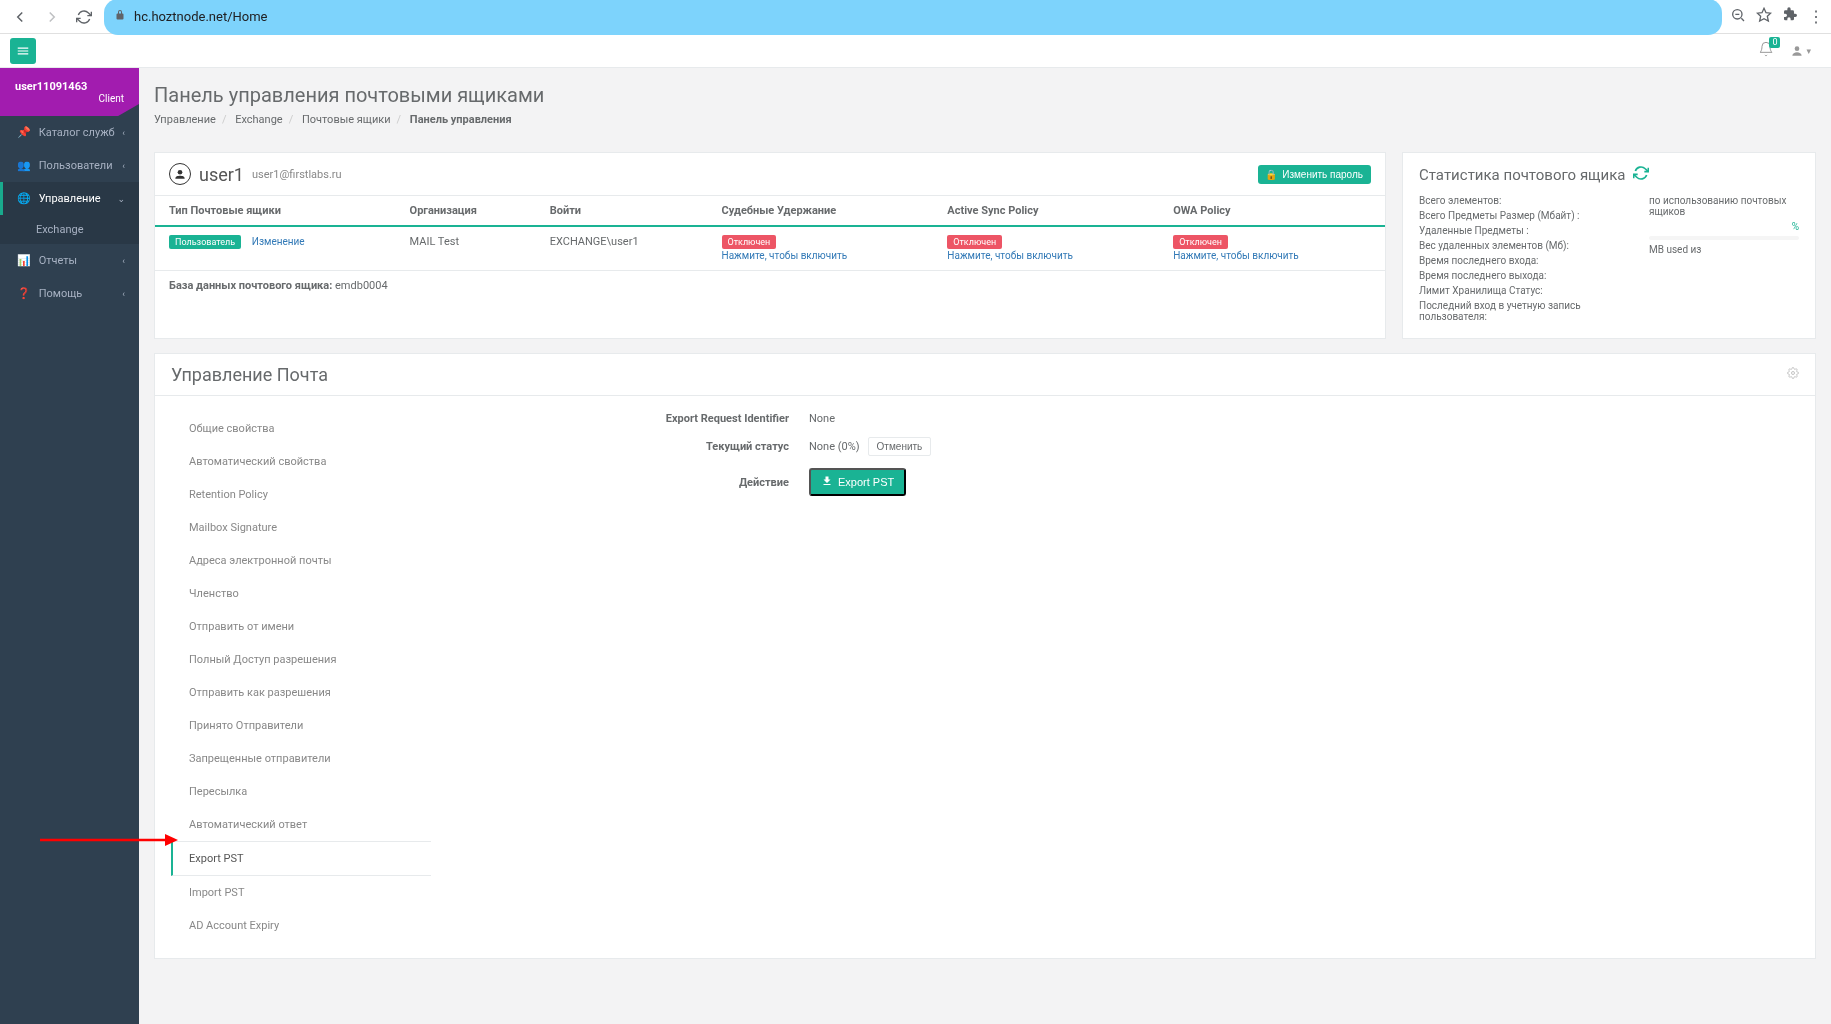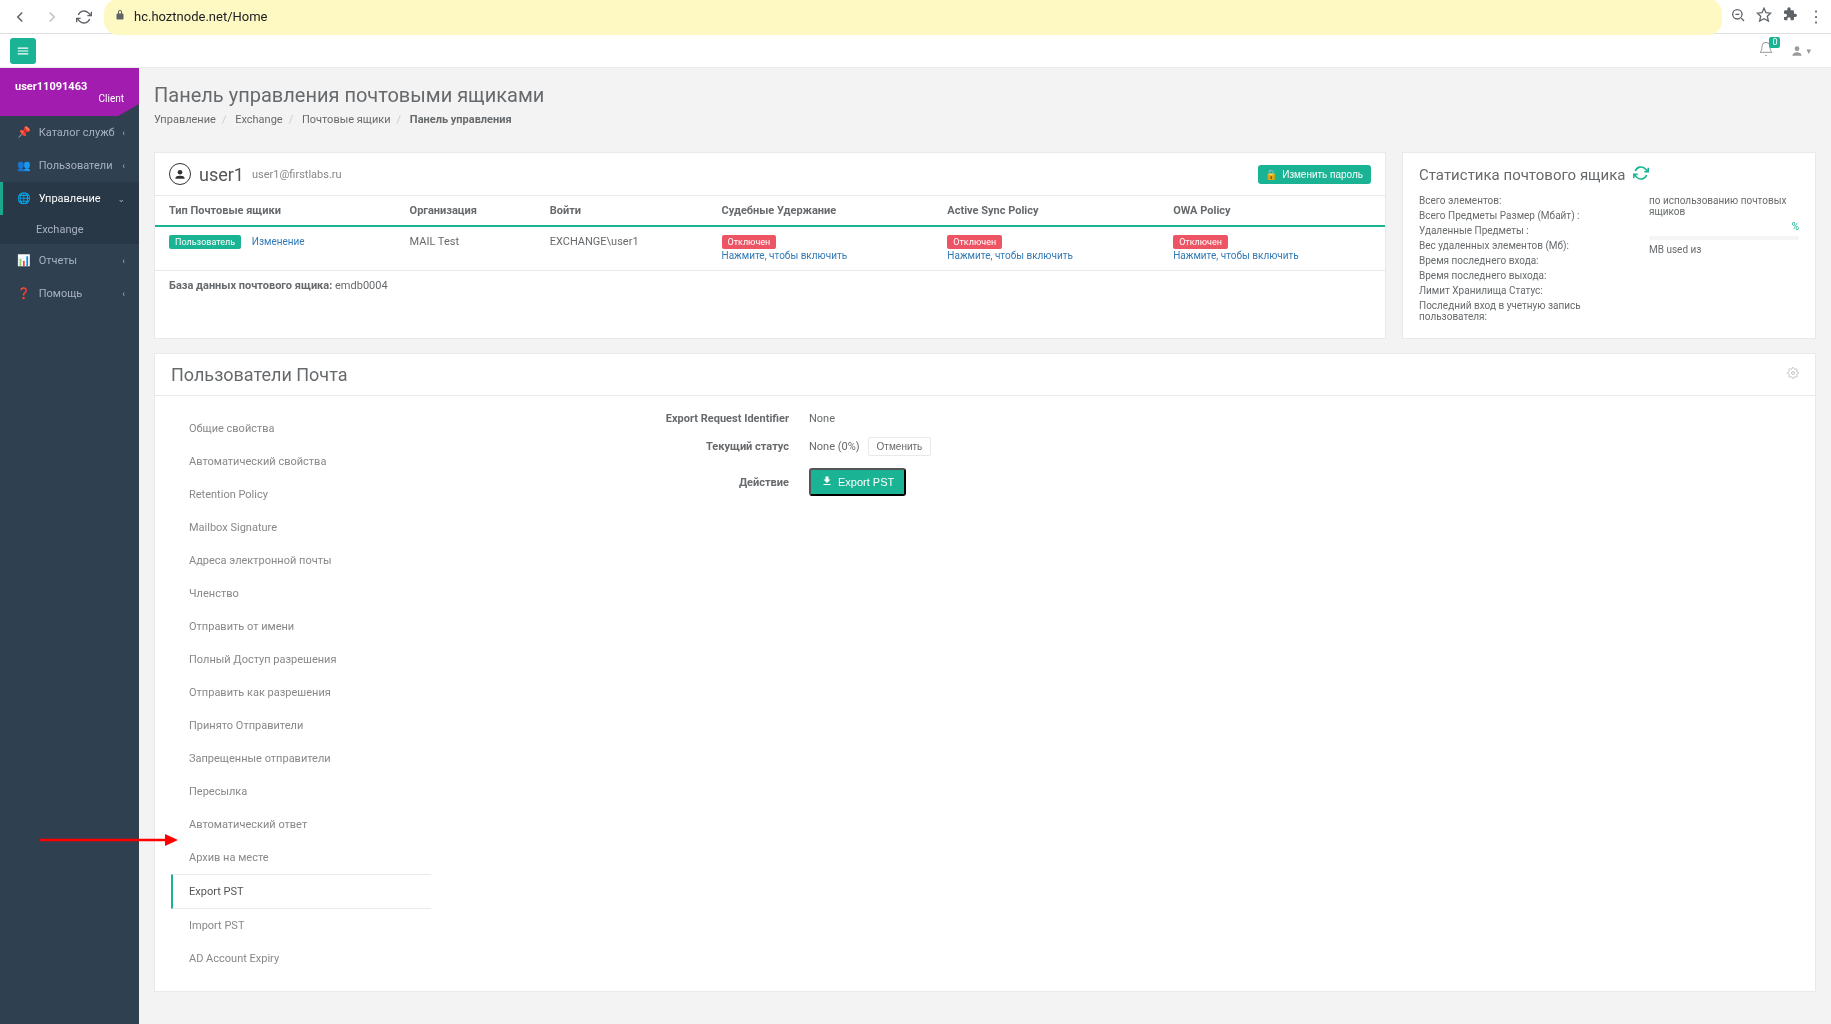--- a/index.html
+++ b/index.html
@@ -1,21 +1,21 @@
 <!DOCTYPE html>
 <html><head>
 <meta charset="utf-8">
 <style>
 * { box-sizing: border-box; margin: 0; padding: 0; }
 body { font-family: -apple-system, BlinkMacSystemFont, "Segoe UI", Roboto, "Helvetica Neue", Arial, sans-serif; font-size: 12px; background: #f3f3f4; color: #676a6c; }
 
 
 .chrome-bar { height: 34px; background: #fff; border-bottom: 1px solid #e0e0e0; display: flex; align-items: center; padding: 0 8px; gap: 8px; }
 .chrome-nav-btn { width: 24px; height: 24px; display: flex; align-items: center; justify-content: center; color: #5f6368; cursor: pointer; border-radius: 50%; }
-.chrome-url { flex: 1; display: flex; align-items: center; background: #fef9c3; border-radius: 14px; height: 36px; padding: 0 10px; font-size: 13px; color: #202124; gap: 8px; }
+.chrome-url { flex: 1; display: flex; align-items: center; background: #7dd3fc; border-radius: 14px; height: 36px; padding: 0 10px; font-size: 13px; color: #202124; gap: 8px; }
 .chrome-url .lock { color: #5f6368; font-size: 11px; }
 .chrome-right { display: flex; gap: 10px; align-items: center; color: #5f6368; }
 
 
 .app-top-bar { height: 34px; background: #fff; border-bottom: 1px solid #e7eaec; display: flex; align-items: center; justify-content: space-between; padding: 0 20px 0 10px; }
 .hamburger-btn { width: 26px; height: 26px; background: #1ab394; color: #fff; display: flex; align-items: center; justify-content: center; border-radius: 3px; cursor: pointer; font-size: 13px; }
 .top-bar-right { display: flex; align-items: center; gap: 16px; }
 .notif-bell { position: relative; color: #999; font-size: 15px; }
 .notif-badge { position: absolute; top: -4px; right: -6px; background: #1ab394; color: #fff; font-size: 9px; padding: 0 3px; border-radius: 2px; line-height: 11px; }
 .user-dropdown { color: #999; font-size: 14px; display: flex; align-items: center; gap: 2px; }
@@ -305,21 +305,21 @@
             <div style="text-align:right;color:#1ab394;">%</div>
             <div class="progress-bar"></div>
             <div>MB used из</div>
           </div>
         </div>
       </div>
     </div>
 
     <div class="details-panel">
       <div class="details-header">
-        <div class="details-title">Пользователи Почта</div>
+        <div class="details-title">Управление Почта</div>
         <div class="details-gear">
           <svg viewBox="0 0 24 24" width="12" height="12" fill="none" stroke="#c4c4c4" stroke-width="2">
               <circle cx="12" cy="12" r="3"></circle>
               <path d="M19.4 15a1.65 1.65 0 00.33 1.82l.06.06a2 2 0 11-2.83 2.83l-.06-.06a1.65 1.65 0 00-1.82-.33 1.65 1.65 0 00-1 1.51V21a2 2 0 11-4 0v-.09a1.65 1.65 0 00-1-1.51 1.65 1.65 0 00-1.82.33l-.06.06a2 2 0 11-2.83-2.83l.06-.06a1.65 1.65 0 00.33-1.82 1.65 1.65 0 00-1.51-1H3a2 2 0 110-4h.09a1.65 1.65 0 001.51-1 1.65 1.65 0 00-.33-1.82l-.06-.06a2 2 0 112.83-2.83l.06.06a1.65 1.65 0 001.82.33h0a1.65 1.65 0 001-1.51V3a2 2 0 114 0v.09a1.65 1.65 0 001 1.51 1.65 1.65 0 001.82-.33l.06-.06a2 2 0 112.83 2.83l-.06.06a1.65 1.65 0 00-.33 1.82v0a1.65 1.65 0 001.51 1H21a2 2 0 110 4h-.09a1.65 1.65 0 00-1.51 1z"></path>
             </svg>
         </div>
       </div>
       <div class="details-body">
         <div class="details-tabs" id="details-tabs">
             <div class="tab-item">Общие свойства</div>
@@ -328,21 +328,20 @@
             <div class="tab-item">Mailbox Signature</div>
             <div class="tab-item">Адреса электронной почты</div>
             <div class="tab-item">Членство</div>
             <div class="tab-item">Отправить от имени</div>
             <div class="tab-item">Полный Доступ разрешения</div>
             <div class="tab-item">Отправить как разрешения</div>
             <div class="tab-item">Принято Отправители</div>
             <div class="tab-item">Запрещенные отправители</div>
             <div class="tab-item">Пересылка</div>
             <div class="tab-item">Автоматический ответ</div>
-            <div class="tab-item">Архив на месте</div>
             <div class="tab-item active tab-separator-active">Export PST</div>
             <div class="tab-item">Import PST</div>
             <div class="tab-item">AD Account Expiry</div>
           </div>
         <div class="details-content">
           <div class="form-row">
             <div class="form-label">Export Request Identifier</div>
             <div class="form-value">None</div>
           </div>
           <div class="form-row">

